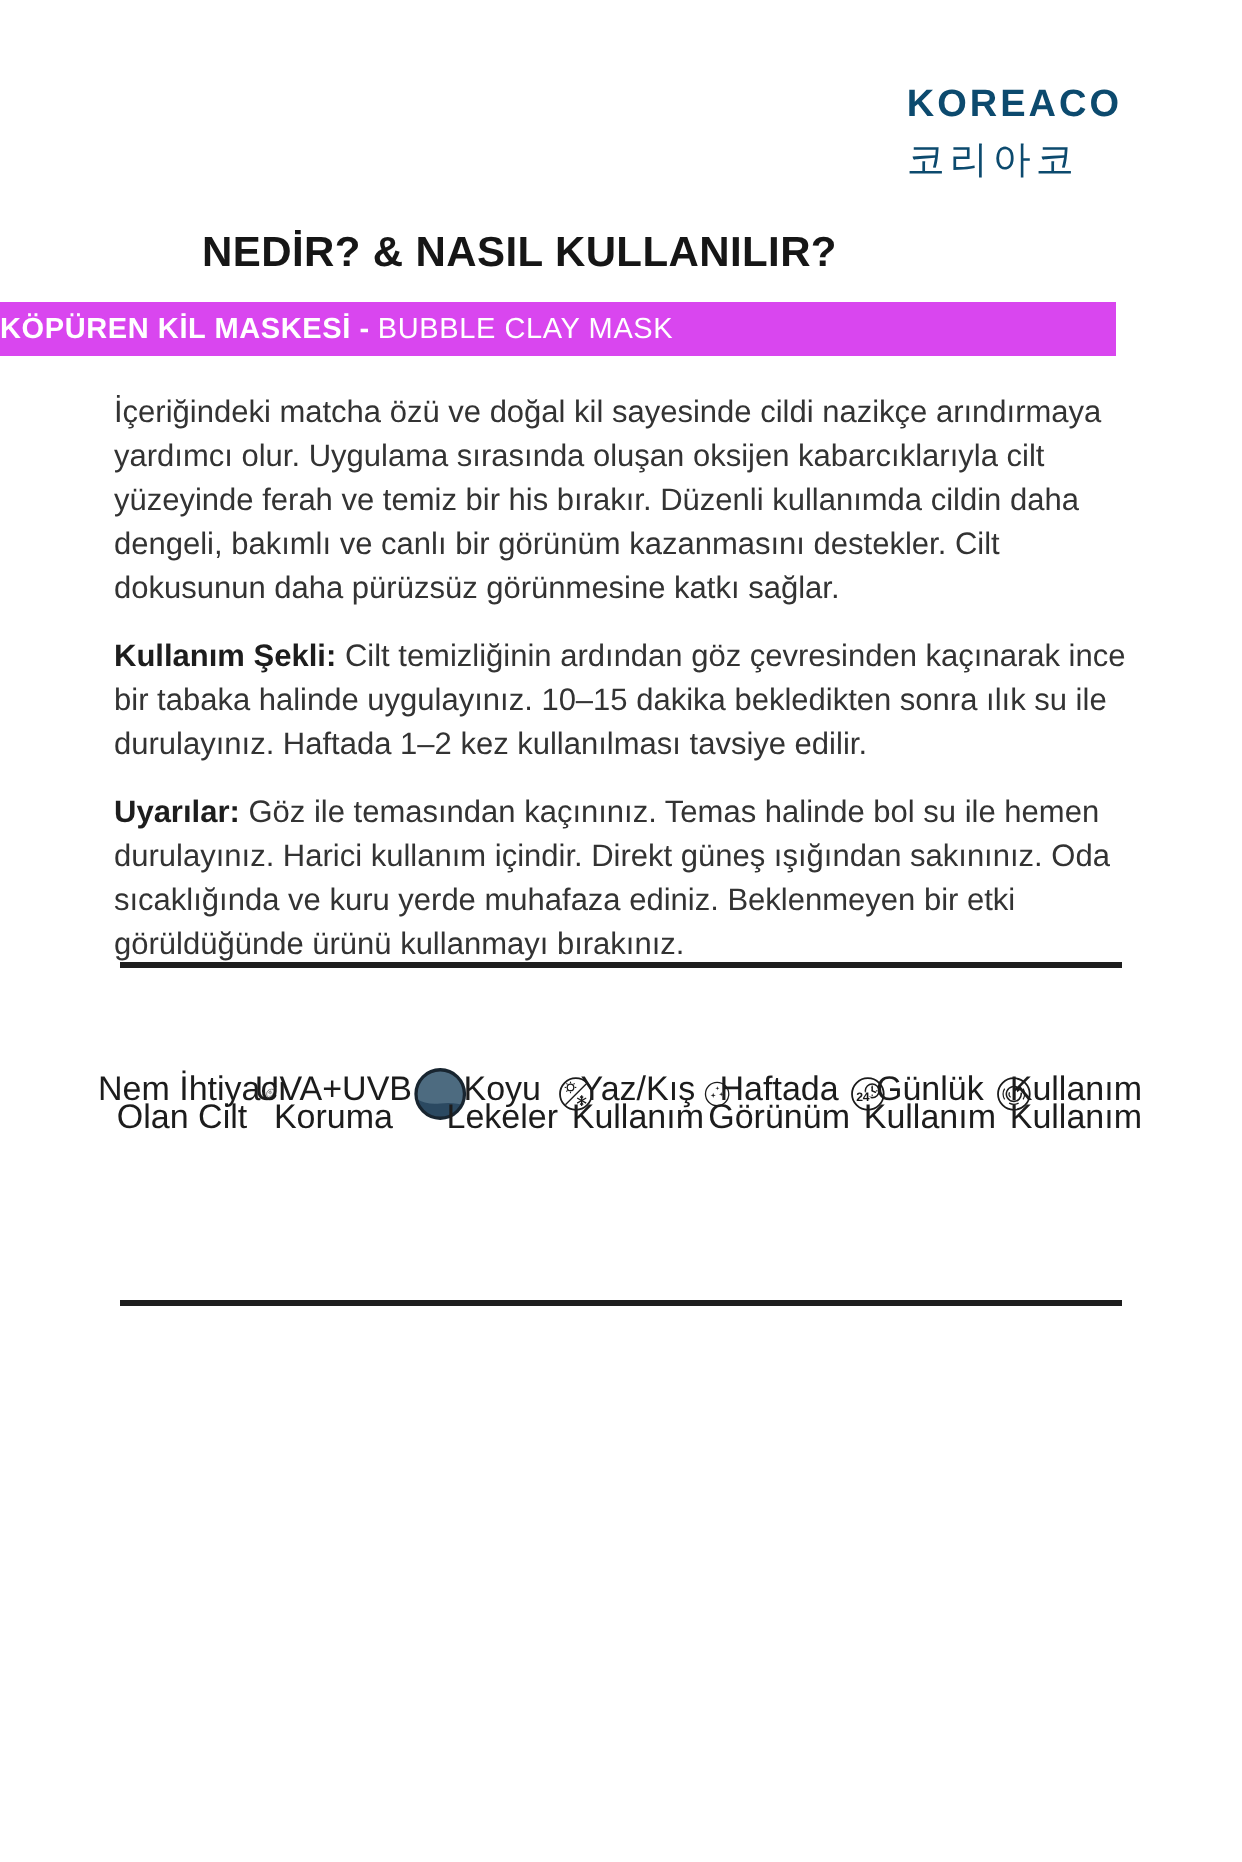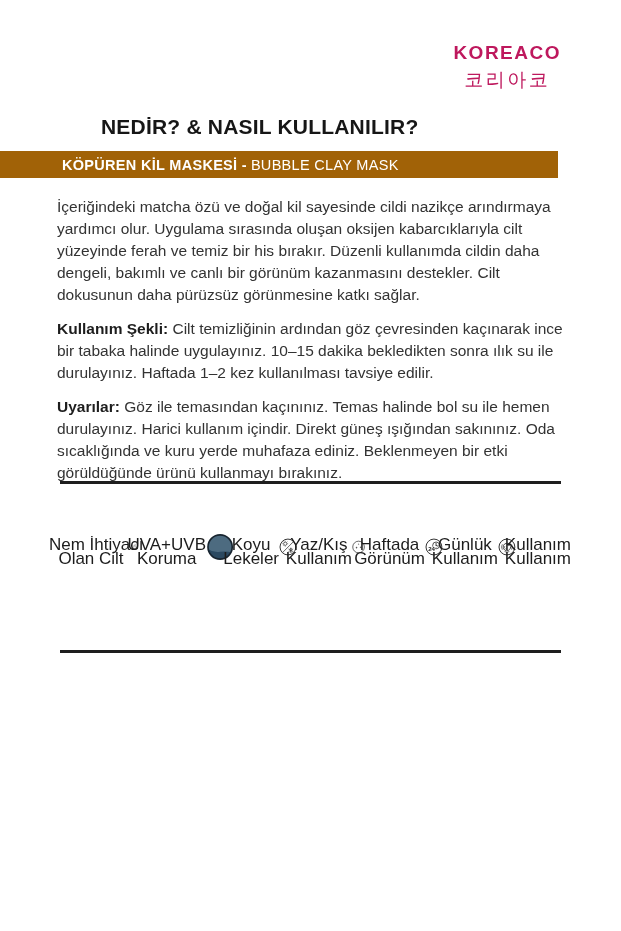--- a/index.html
+++ b/index.html
@@ -5,33 +5,33 @@
   html,body{margin:0;padding:0;}
   body{background:#ffffff;}
   .page{
     position:relative;
     width:621px;height:931px;
     background:#ffffff;
     font-family:"Liberation Sans","DejaVu Sans",sans-serif;
     color:#333;
     overflow:hidden;
   }
-  .logo{position:absolute;top:42px;right:60px;text-align:center;color:#be185d;}
+  .logo{position:absolute;top:42px;right:60px;color:#0c4a6e;}
   .logo-name{font-size:19px;font-weight:bold;letter-spacing:1.5px;}
   .logo-korean{font-size:19px;letter-spacing:2.5px;margin-top:3px;font-weight:400;}
   .title{
     position:absolute;top:115px;left:57px;
     font-size:21px;font-weight:bold;letter-spacing:0.2px;color:#161616;margin-left:44px;
   }
   .product-bar{
     position:absolute;top:151px;left:0;
     width:558px;height:27px;
-    background:#a16207;color:#ffffff;
+    background:#d946ef;color:#ffffff;
     display:flex;align-items:center;
-    padding-left:62px;box-sizing:border-box;
+    box-sizing:border-box;
     font-size:14.5px;letter-spacing:0.3px;white-space:nowrap;text-align:right;
   }
   .product-bar b{font-weight:bold;margin-right:4px;}
   .product-bar span{font-weight:normal;}
   .content{
     position:absolute;top:196px;left:57px;width:511px;
     font-size:15.5px;line-height:22px;color:#333;
   }
   .content p{margin:0 0 12px 0;}
   .content b{color:#1d1d1d;}

